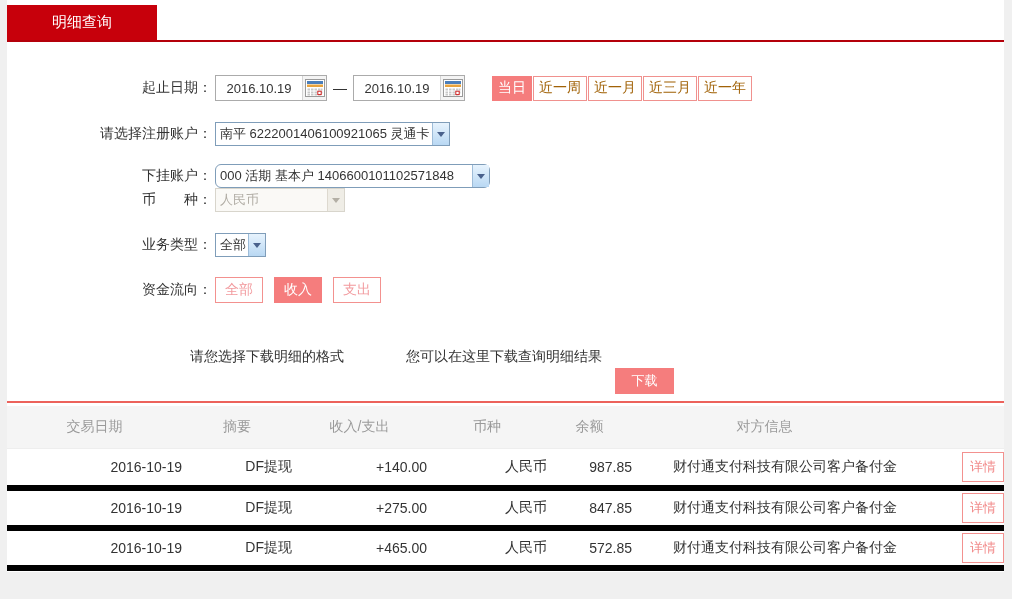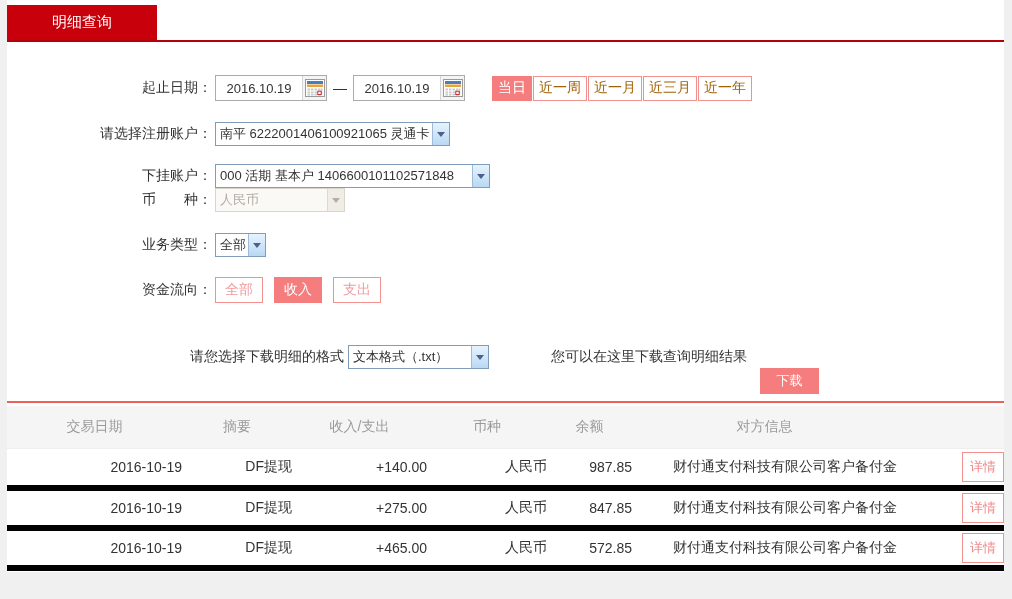--- a/index.html
+++ b/index.html
@@ -73,21 +73,21 @@
   .xp-arrow i {
     width: 0; height: 0; border: 4px solid transparent;
     border-top: 5px solid #49618c; margin-top: 5px;
   }
   .xp-select.disabled { border-color: #d8d5cc; background: #faf9f6; color: #b0aca4; cursor: default; }
   .xp-select.disabled .val { color: #b0aca4; }
   .xp-select.disabled .xp-arrow { background: #efede6; border-left-color: #ddd9cf; }
   .xp-select.disabled .xp-arrow i { border-top-color: #b3afa5; }
 
   .w-register { width: 235px; }
-  .w-sub { width: 275px; }
+  .w-sub { width: 275px; border-radius: 6px; }
   .w-currency { width: 130px; }
   .w-business { width: 51px; }
   .w-format { width: 141px; height: 24px; }
 
   
   .flow-group { display: flex; gap: 11px; }
   .fbtn {
     height: 26px; padding: 0 9px; font-size: 14px;
     display: flex; align-items: center; cursor: pointer;
     border: 1px solid #f3918f; color: #f29a9e; background: #fff;
@@ -284,26 +284,20 @@
       <div class="fctrl flow-group">
         <div class="fbtn">全部</div>
         <div class="fbtn active">收入</div>
         <div class="fbtn">支出</div>
       </div>
     </div>
 
 
     <div class="dl-row">
       <span class="dl-label">请您选择下载明细的格式</span>
-      <div class="xp-select w-format">
-        <span class="val">文本格式（.txt）</span>
-        <span class="xp-arrow">
-            <i></i>
-          </span>
-      </div>
       <span class="dl-hint">您可以在这里下载查询明细结果</span>
       <button class="dl-btn">下载</button>
     </div>
   </div>
 
   <div class="redline2"></div>
 
   <table class="detail">
     <colgroup>
       <col class="c1">

